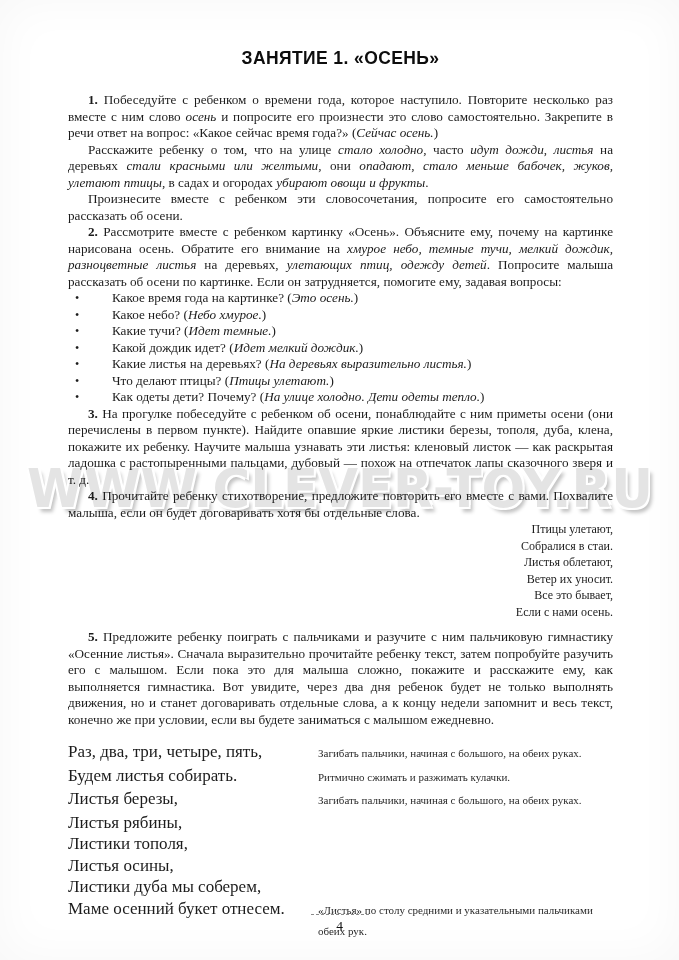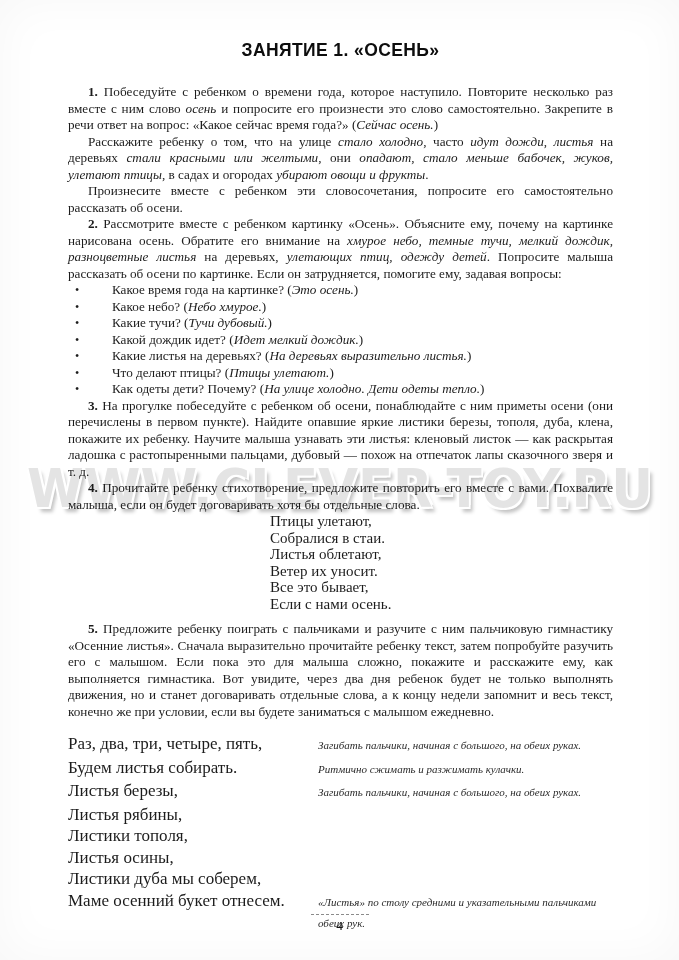--- a/index.html
+++ b/index.html
@@ -6,21 +6,21 @@
   body {
     width: 679px; height: 960px;
     background: #ffffff;
     font-family: "Liberation Serif", serif;
     color: #1c1c1c;
     overflow: hidden;
     position: relative;
   }
   .page {
     position: absolute; inset: 0;
-    padding: 4px 66px 0 68px;
+    padding: 12px 66px 0 68px;
     box-sizing: border-box;
     box-shadow: inset 0 0 50px rgba(0,0,0,0.035);
   }
   .title {
     margin: 36px 0 0 0;
     text-align: center;
     font-family: "Liberation Sans", sans-serif;
     font-weight: 700;
     font-size: 17.5px;
     letter-spacing: 0.4px;
@@ -47,37 +47,37 @@
   }
   .bullet-marker {
     flex: 0 0 32px;
     box-sizing: border-box;
     padding-left: 7px;
     font-size: 12px;
   }
   .bullet-text { flex: 1; margin-left: 12px; }
   .poem {
     margin: 0 0 9px 202px;
-    font-size: 15px;
+    font-size: 12px;
     line-height: 16.5px;
+    text-align: right;
   }
   .gym { margin-top: 13px; }
   .gym-row {
     display: flex;
     align-items: baseline;
     min-height: 21.5px;
   }
   .gym-left {
     flex: 0 0 250px;
     font-size: 17px;
     line-height: 21.5px;
   }
   .gym-right {
     width: 300px;
-    font-style: italic;
     font-size: 11px;
     line-height: 21.5px;
     color: #2a2a2a;
   }
   .watermark {
     position: absolute;
     top: 458px; left: 50%;
     transform: translateX(-50%) scaleX(0.97);
     z-index: 1;
     white-space: nowrap;
@@ -119,21 +119,21 @@
       <div class="bullet-row">
         <span class="bullet-marker">•</span>
         <span class="bullet-text"><span class="seg">Какое время года на картинке? (</span><span class="seg-i">Это осень.</span><span class="seg">)</span></span>
       </div>
       <div class="bullet-row">
         <span class="bullet-marker">•</span>
         <span class="bullet-text"><span class="seg">Какое небо? (</span><span class="seg-i">Небо хмурое.</span><span class="seg">)</span></span>
       </div>
       <div class="bullet-row">
         <span class="bullet-marker">•</span>
-        <span class="bullet-text"><span class="seg">Какие тучи? (</span><span class="seg-i">Тучи дубовый.</span><span class="seg">)</span></span>
+        <span class="bullet-text"><span class="seg">Какие тучи? (</span><span class="seg-i">Идет темные.</span><span class="seg">)</span></span>
       </div>
       <div class="bullet-row">
         <span class="bullet-marker">•</span>
         <span class="bullet-text"><span class="seg">Какой дождик идет? (</span><span class="seg-i">Идет мелкий дождик.</span><span class="seg">)</span></span>
       </div>
       <div class="bullet-row">
         <span class="bullet-marker">•</span>
         <span class="bullet-text"><span class="seg">Какие листья на деревьях? (</span><span class="seg-i">На деревьях выразительно листья.</span><span class="seg">)</span></span>
       </div>
       <div class="bullet-row">

